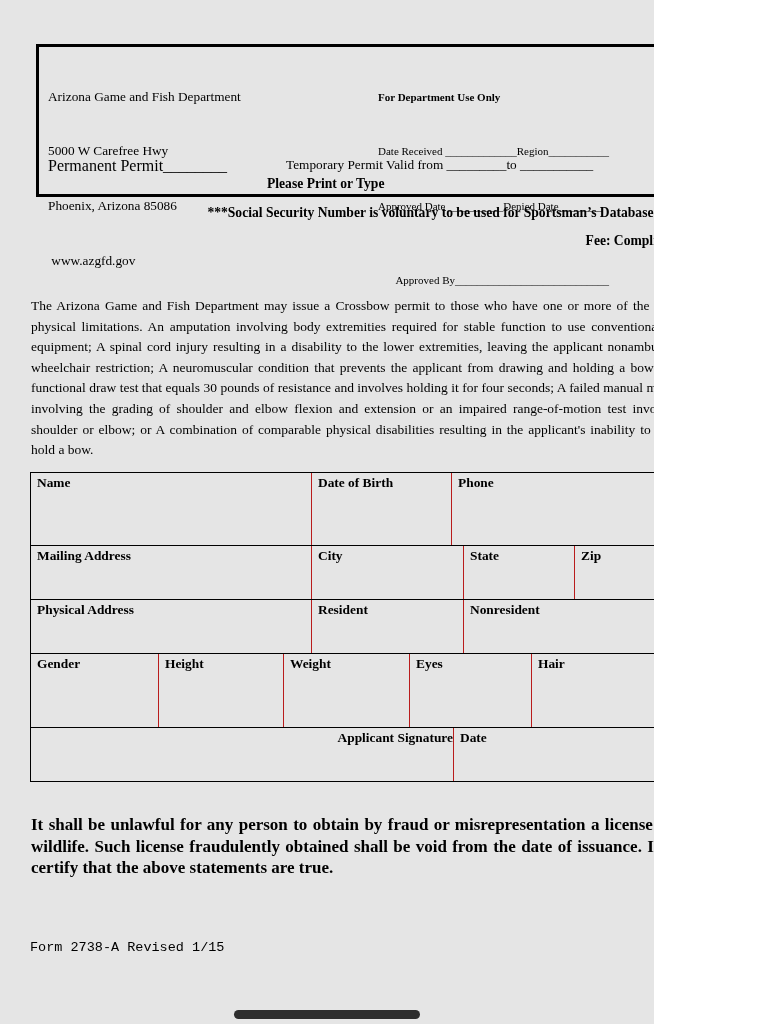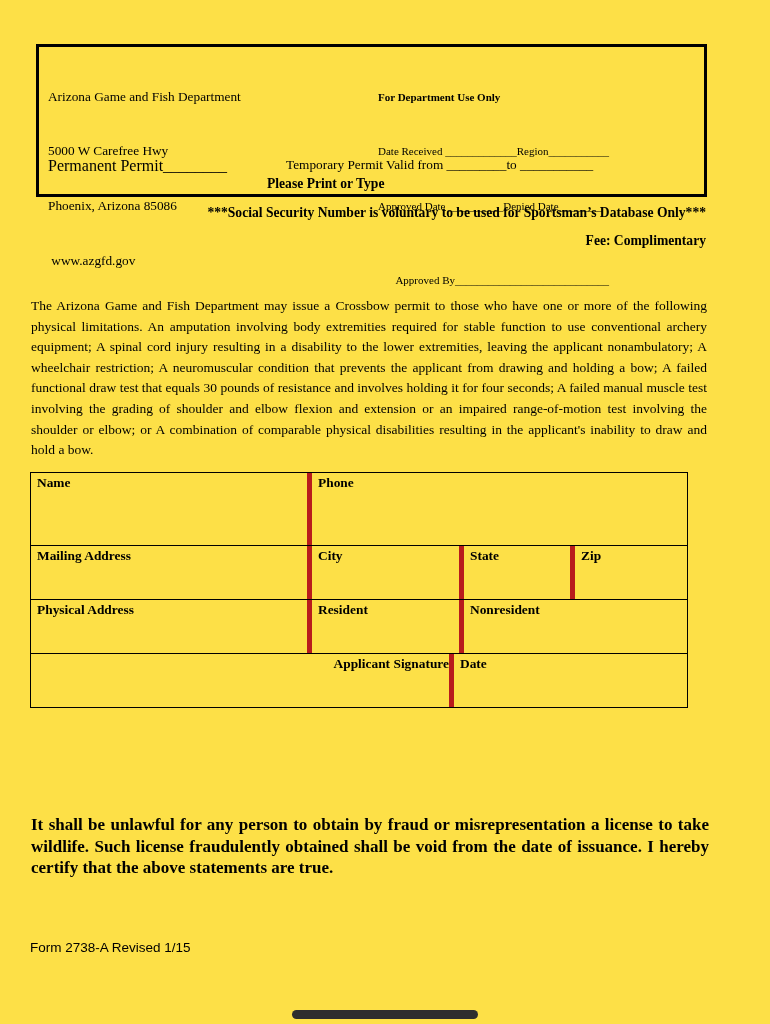--- a/index.html
+++ b/index.html
@@ -1,17 +1,17 @@
 <!DOCTYPE html>
 <html><head>
 <meta charset="utf-8">
 <style>
   html,body { margin:0; padding:0; background:#ffffff; }
   .page {
-    position:relative; width:770px; height:1024px; background:#fde047;
+    position:relative; width:654px; height:1024px; background:#e5e5e5;
     font-family:"Liberation Serif", serif; color:#000; overflow:hidden;
   }
   
   .header-box {
     position:absolute; left:36px; top:44px; width:671px; height:153px;
     border:3px solid #000; box-sizing:border-box;
   }
   .header-box .addr {
     position:absolute; left:9px; top:4px; font-size:13.3px; line-height:18.3px; white-space:pre;
   }
@@ -35,41 +35,41 @@
     font-size:13.5px; line-height:20.6px; text-align:justify;
   }
   
   .ftable {
     position:absolute; left:30px; top:472px; width:656px;
     border:1px solid #000; box-sizing:content-box;
   }
   .frow { display:flex; border-bottom:1px solid #000; }
   .frow:last-child { border-bottom:none; }
   .fcell {
-    border-right:5px solid #b91c1c; box-sizing:border-box;
+    border-right:1px solid #b91c1c; box-sizing:border-box;
     padding:2px 0 0 6px; font-weight:bold; font-size:13.4px;
   }
   .fcell:last-child { border-right:none; }
   .r1 { height:72px; } .r2 { height:53px; } .r3 { height:53px; }
   .r4 { height:70px; } .r5 { height:73px; } .r6 { height:53px; }
    .c-name{width:281px;} .c-dob{width:140px;} .c-phone{width:235px;}
    .c-mail{width:281px;} .c-city{width:152px;} .c-state{width:111px;} .c-zip{width:112px;}
    .c-phys{width:281px;} .c-res{width:152px;} .c-nonres{width:223px;}
    .c-dept{width:209px;} .c-email{width:214px;} .c-champ{width:233px;}
    .c-gender{width:128px;} .c-height{width:125px;} .c-weight{width:126px;} .c-eyes{width:122px;} .c-hair{width:155px;}
    .c-sig{width:423px;text-align:right;} .c-date{width:233px;}
   
   .cert {
     position:absolute; left:31px; top:814px; width:678px;
     font-weight:bold; font-size:17px; line-height:21.6px; text-align:justify;
   }
   
   .form-number {
     position:absolute; left:30px; top:940px;
-    font-family:Liberation Sans, sans-serif; font-size:13.5px;
+    font-family:Liberation Mono, monospace; font-size:13.5px;
   }
   
   .home-indicator {
     position:absolute; left:50%; transform:translateX(-50%); bottom:5px;
     width:186px; height:9px; border-radius:5px; background:#2e2e2e;
   }
 </style>
 </head>
 <body>
 
@@ -96,32 +96,40 @@
   <div class="titles">
     <div class="t1">***Social Security Number is voluntary to be used for Sportsman’s Database Only***</div>
     <div>Fee: Complimentary</div>
   </div>
 
   <div class="intro">The Arizona Game and Fish Department may issue a Crossbow permit to those who have one or more of the following physical limitations. An amputation involving body extremities required for stable function to use conventional archery equipment; A spinal cord injury resulting in a disability to the lower extremities, leaving the applicant nonambulatory; A wheelchair restriction; A neuromuscular condition that prevents the applicant from drawing and holding a bow; A failed functional draw test that equals 30 pounds of resistance and involves holding it for four seconds; A failed manual muscle test involving the grading of shoulder and elbow flexion and extension or an impaired range-of-motion test involving the shoulder or elbow; or A combination of comparable physical disabilities resulting in the applicant's inability to draw and hold a bow.</div>
 
   <div class="ftable">
     <div class="frow r1">
       <div class="fcell c-name">Name</div>
+      <div class="fcell c-dob">Date of Birth</div>
       <div class="fcell c-phone">Phone</div>
     </div>
     <div class="frow r2">
       <div class="fcell c-mail">Mailing Address</div>
       <div class="fcell c-city">City</div>
       <div class="fcell c-state">State</div>
       <div class="fcell c-zip">Zip</div>
     </div>
     <div class="frow r3">
       <div class="fcell c-phys">Physical Address</div>
       <div class="fcell c-res">Resident</div>
       <div class="fcell c-nonres">Nonresident</div>
+    </div>
+    <div class="frow r5">
+      <div class="fcell c-gender">Gender</div>
+      <div class="fcell c-height">Height</div>
+      <div class="fcell c-weight">Weight</div>
+      <div class="fcell c-eyes">Eyes</div>
+      <div class="fcell c-hair">Hair</div>
     </div>
     <div class="frow r6">
       <div class="fcell c-sig">Applicant Signature</div>
       <div class="fcell c-date">Date</div>
     </div>
   </div>
 
   <div class="cert">It shall be unlawful for any person to obtain by fraud or misrepresentation a license to take wildlife. Such license fraudulently obtained shall be void from the date of issuance. I hereby certify that the above statements are true.</div>
 
   <div class="form-number">Form 2738-A Revised 1/15</div>

